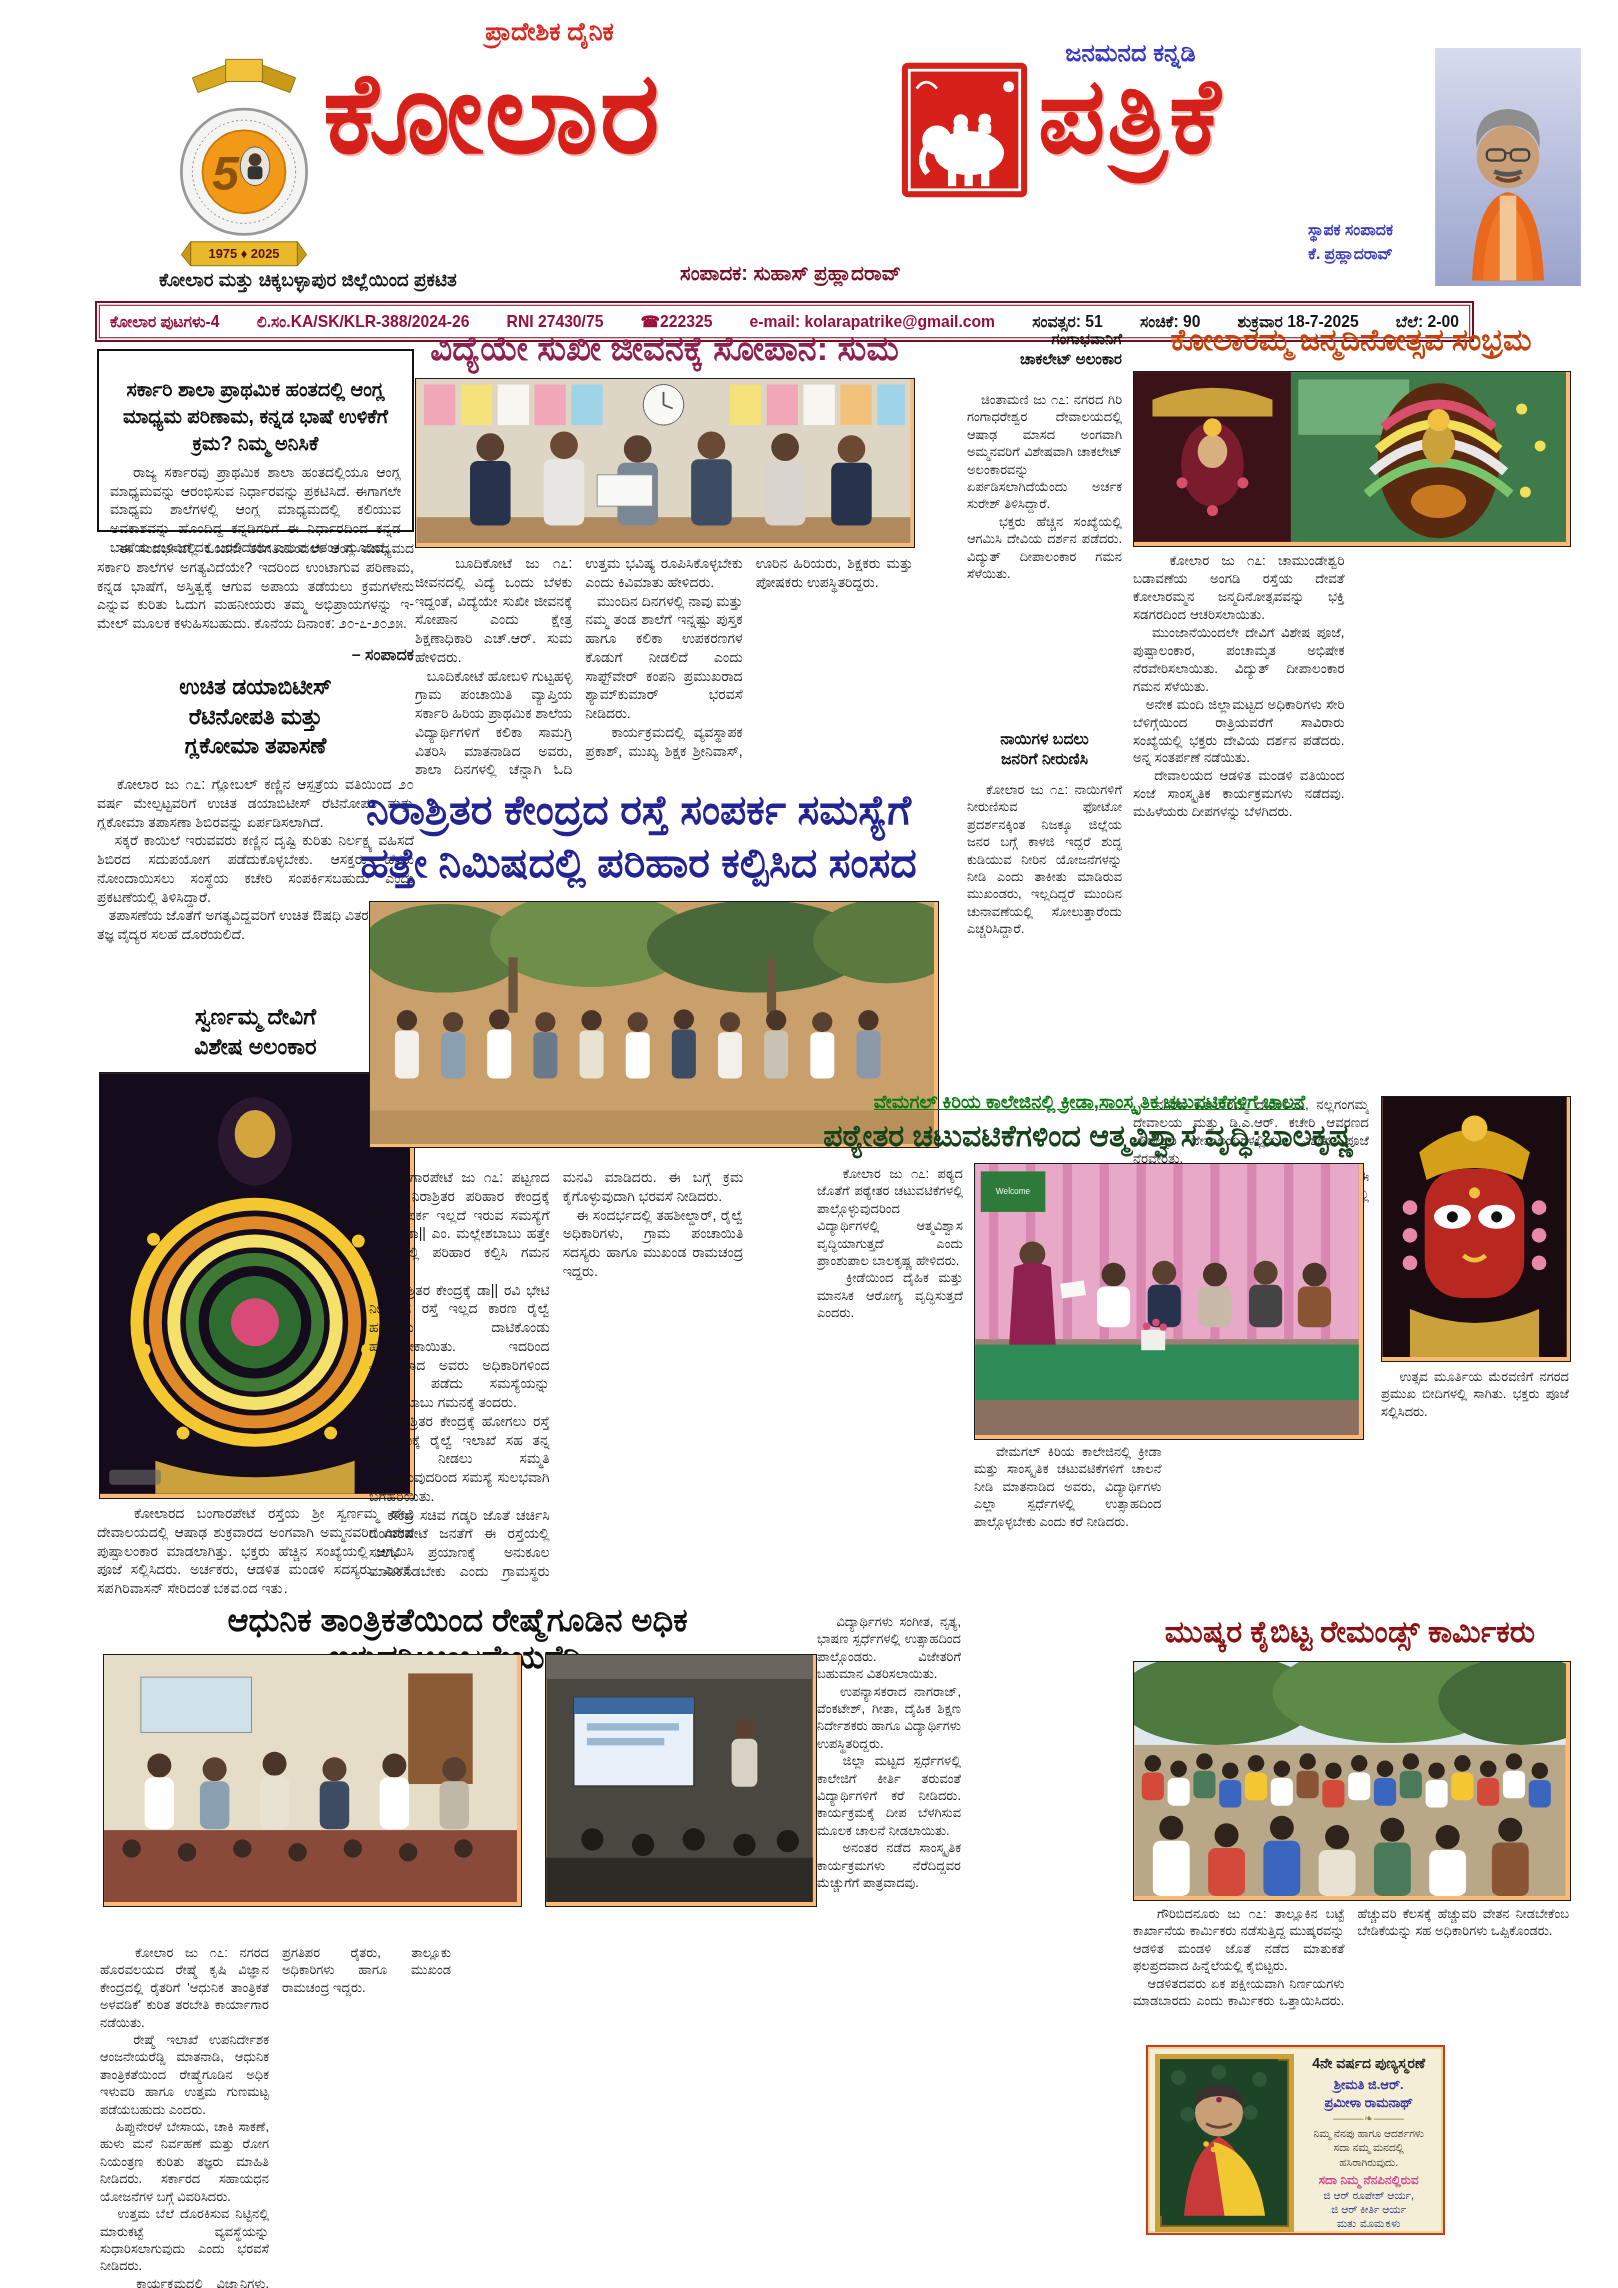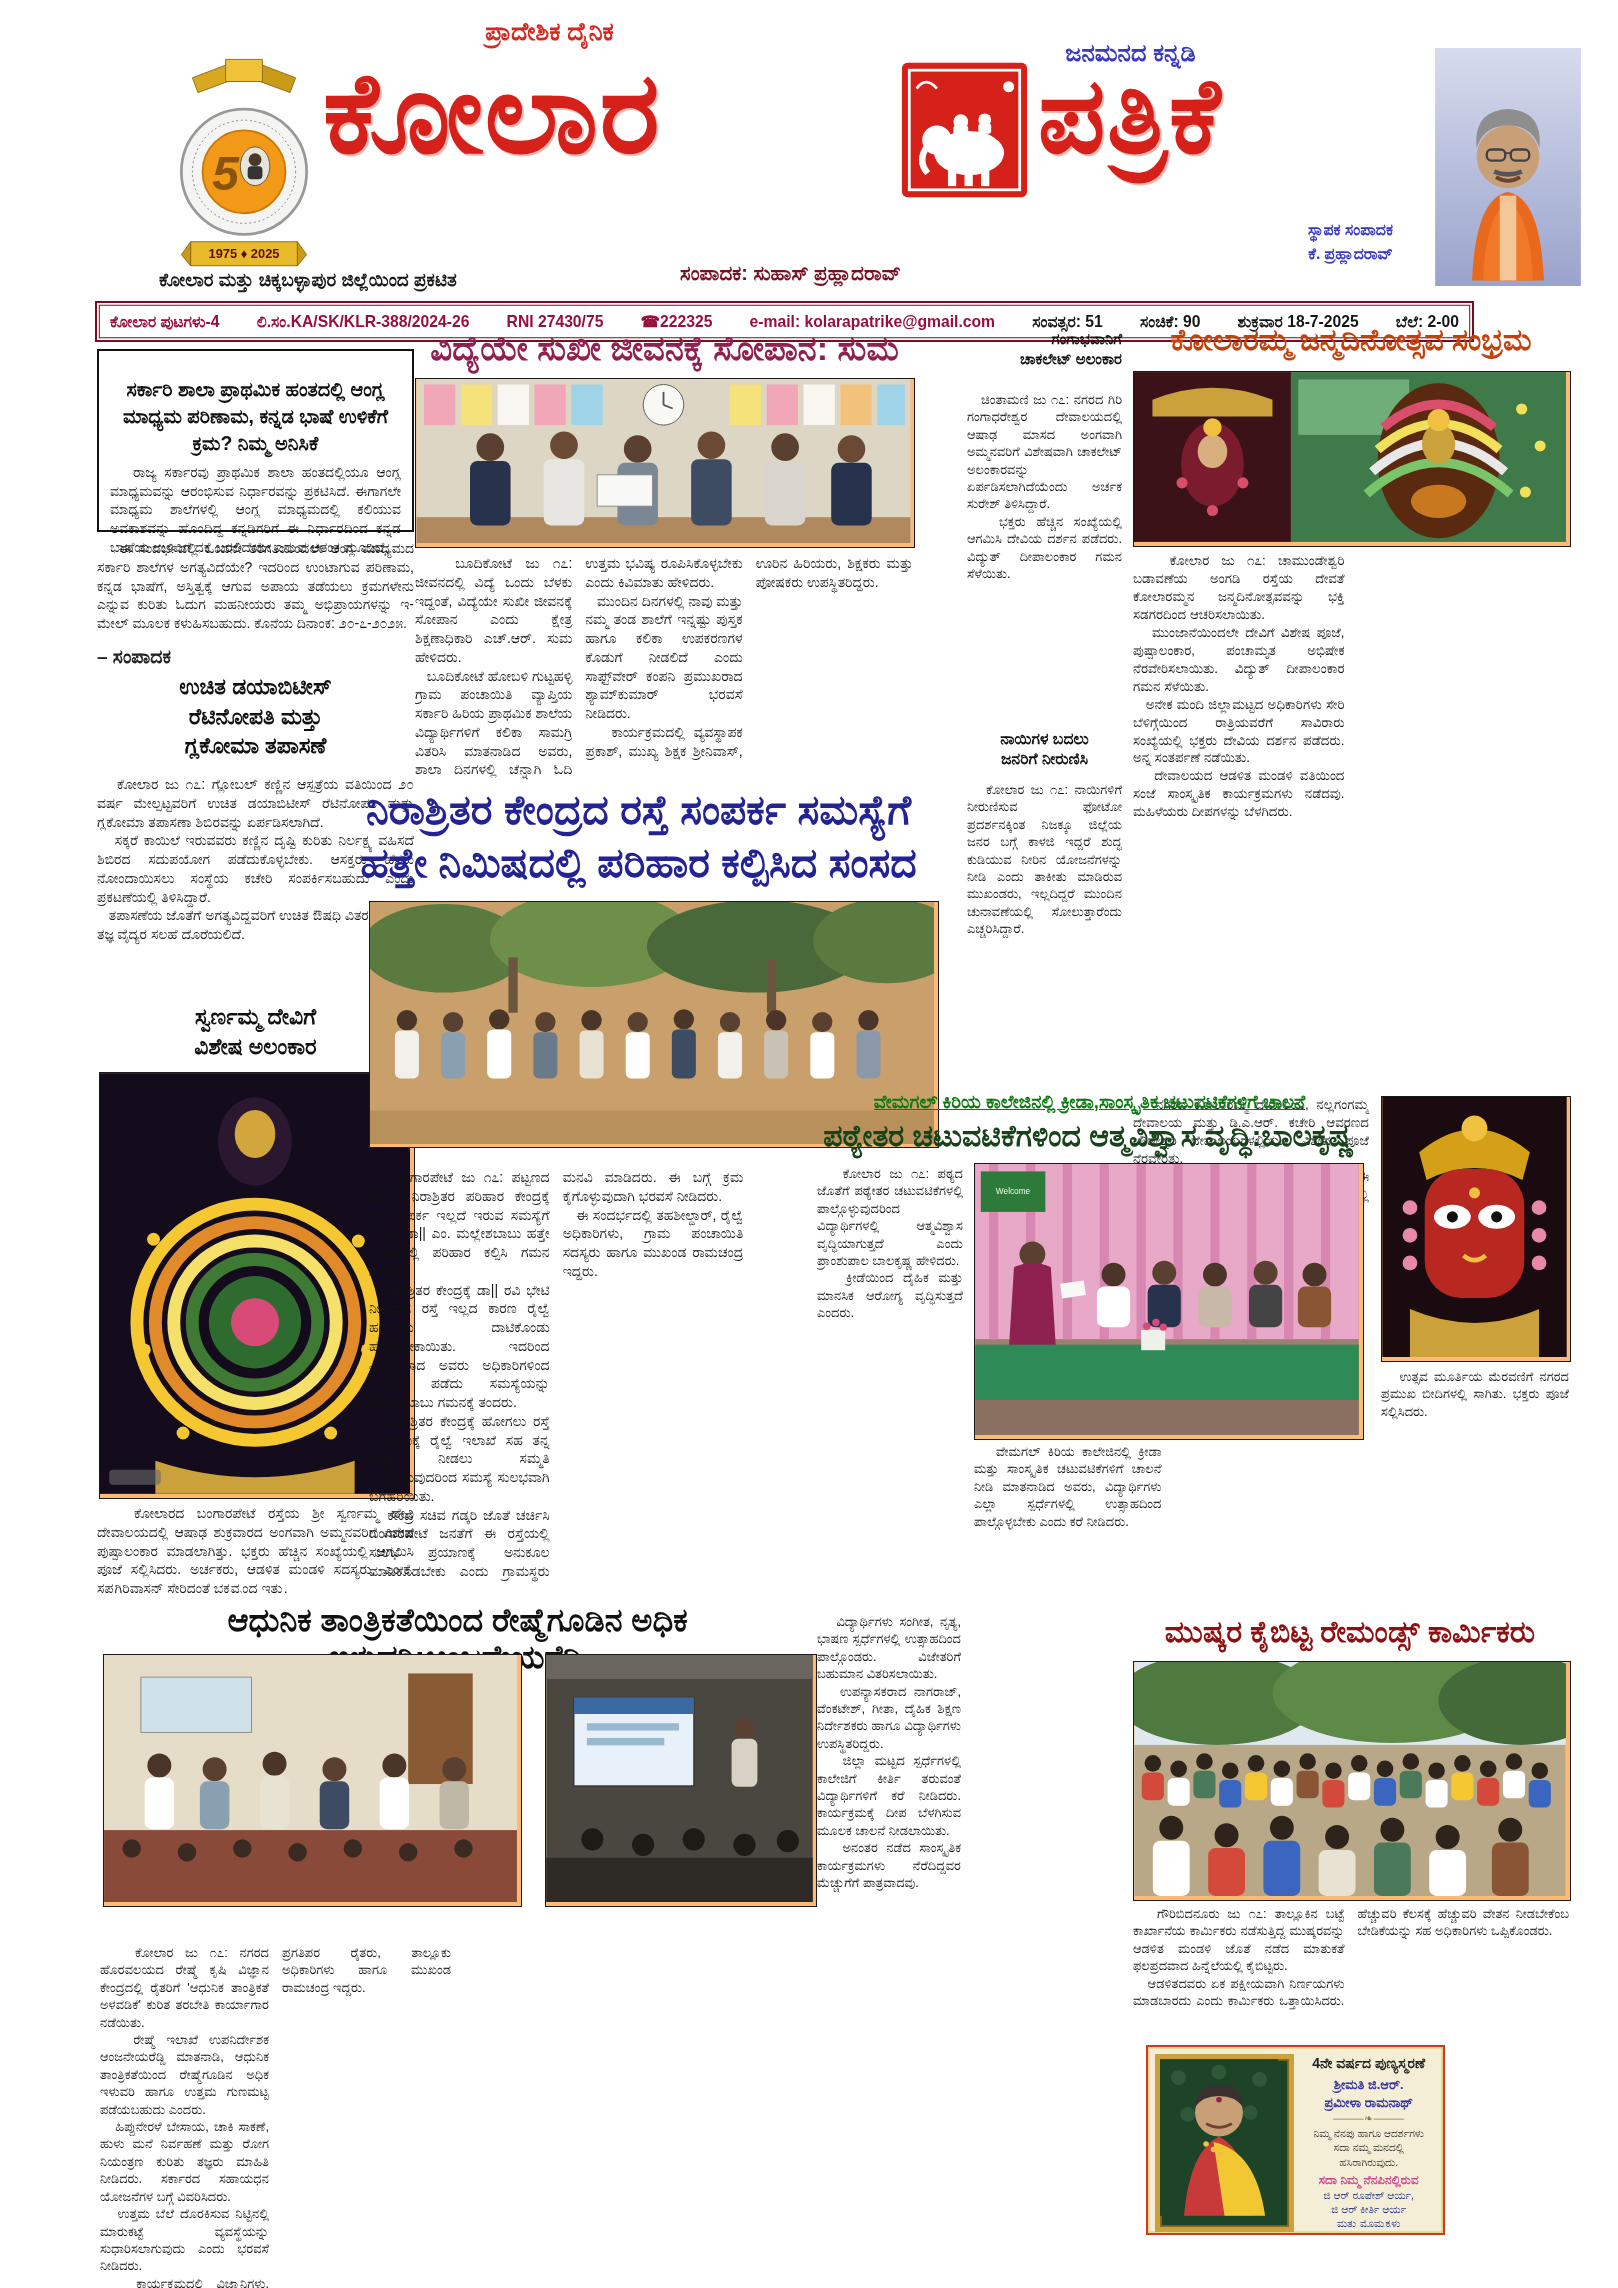--- a/index.html
+++ b/index.html
@@ -32,21 +32,21 @@
   .h-box{font-size:19.4px;font-weight:bold;line-height:1.4;color:#101010;text-align:center;}
   .h-sec{font-size:22px;font-weight:bold;line-height:1.35;color:#101010;}
   .h-red{font-size:34px;font-weight:bold;color:#8e2150;}
   .h-blue{font-size:41px;font-weight:bold;color:#232394;line-height:1.3;}
   .h-maroon{font-size:30px;font-weight:bold;color:#c2410c;}
   .h-green-kicker{font-size:18.5px;font-weight:bold;color:#0c7a10;text-decoration:underline;}
   .h-green{font-size:30px;font-weight:bold;color:#17431a;}
   .h-black{font-size:32px;font-weight:bold;color:#111;}
   .h-darkred{font-size:30px;font-weight:bold;color:#8c1110;}
   .subhead{font-size:15.7px;font-weight:bold;color:#101010;text-align:center;line-height:1.3;}
-  .sig{font-size:19px;font-weight:bold;color:#222;}
+  .sig{font-size:16px;font-weight:bold;text-align:right;color:#222;}
   .editbox{border:2.8px solid #111;padding:25px 11px;box-sizing:border-box;}
   
   .ad{border:2.8px solid #cc3a20;background:#f4eed6;box-shadow:inset 0 0 0 1.8px #e8d48a;
       display:flex;padding:6.5px;box-sizing:border-box;gap:7.4px;}
   .ad-right{flex:1;text-align:center;line-height:1.35;overflow:hidden;}
   .ad-title{font-size:14px;font-weight:bold;color:#222;}
   .ad-name{font-size:13px;font-weight:bold;color:#3434a0;}
   .ad-div{color:#8a7a40;font-size:11px;}
   .ad-lines{font-size:10.6px;color:#333;}
   .ad-pink{font-size:12px;font-weight:bold;color:#d04a92;}

